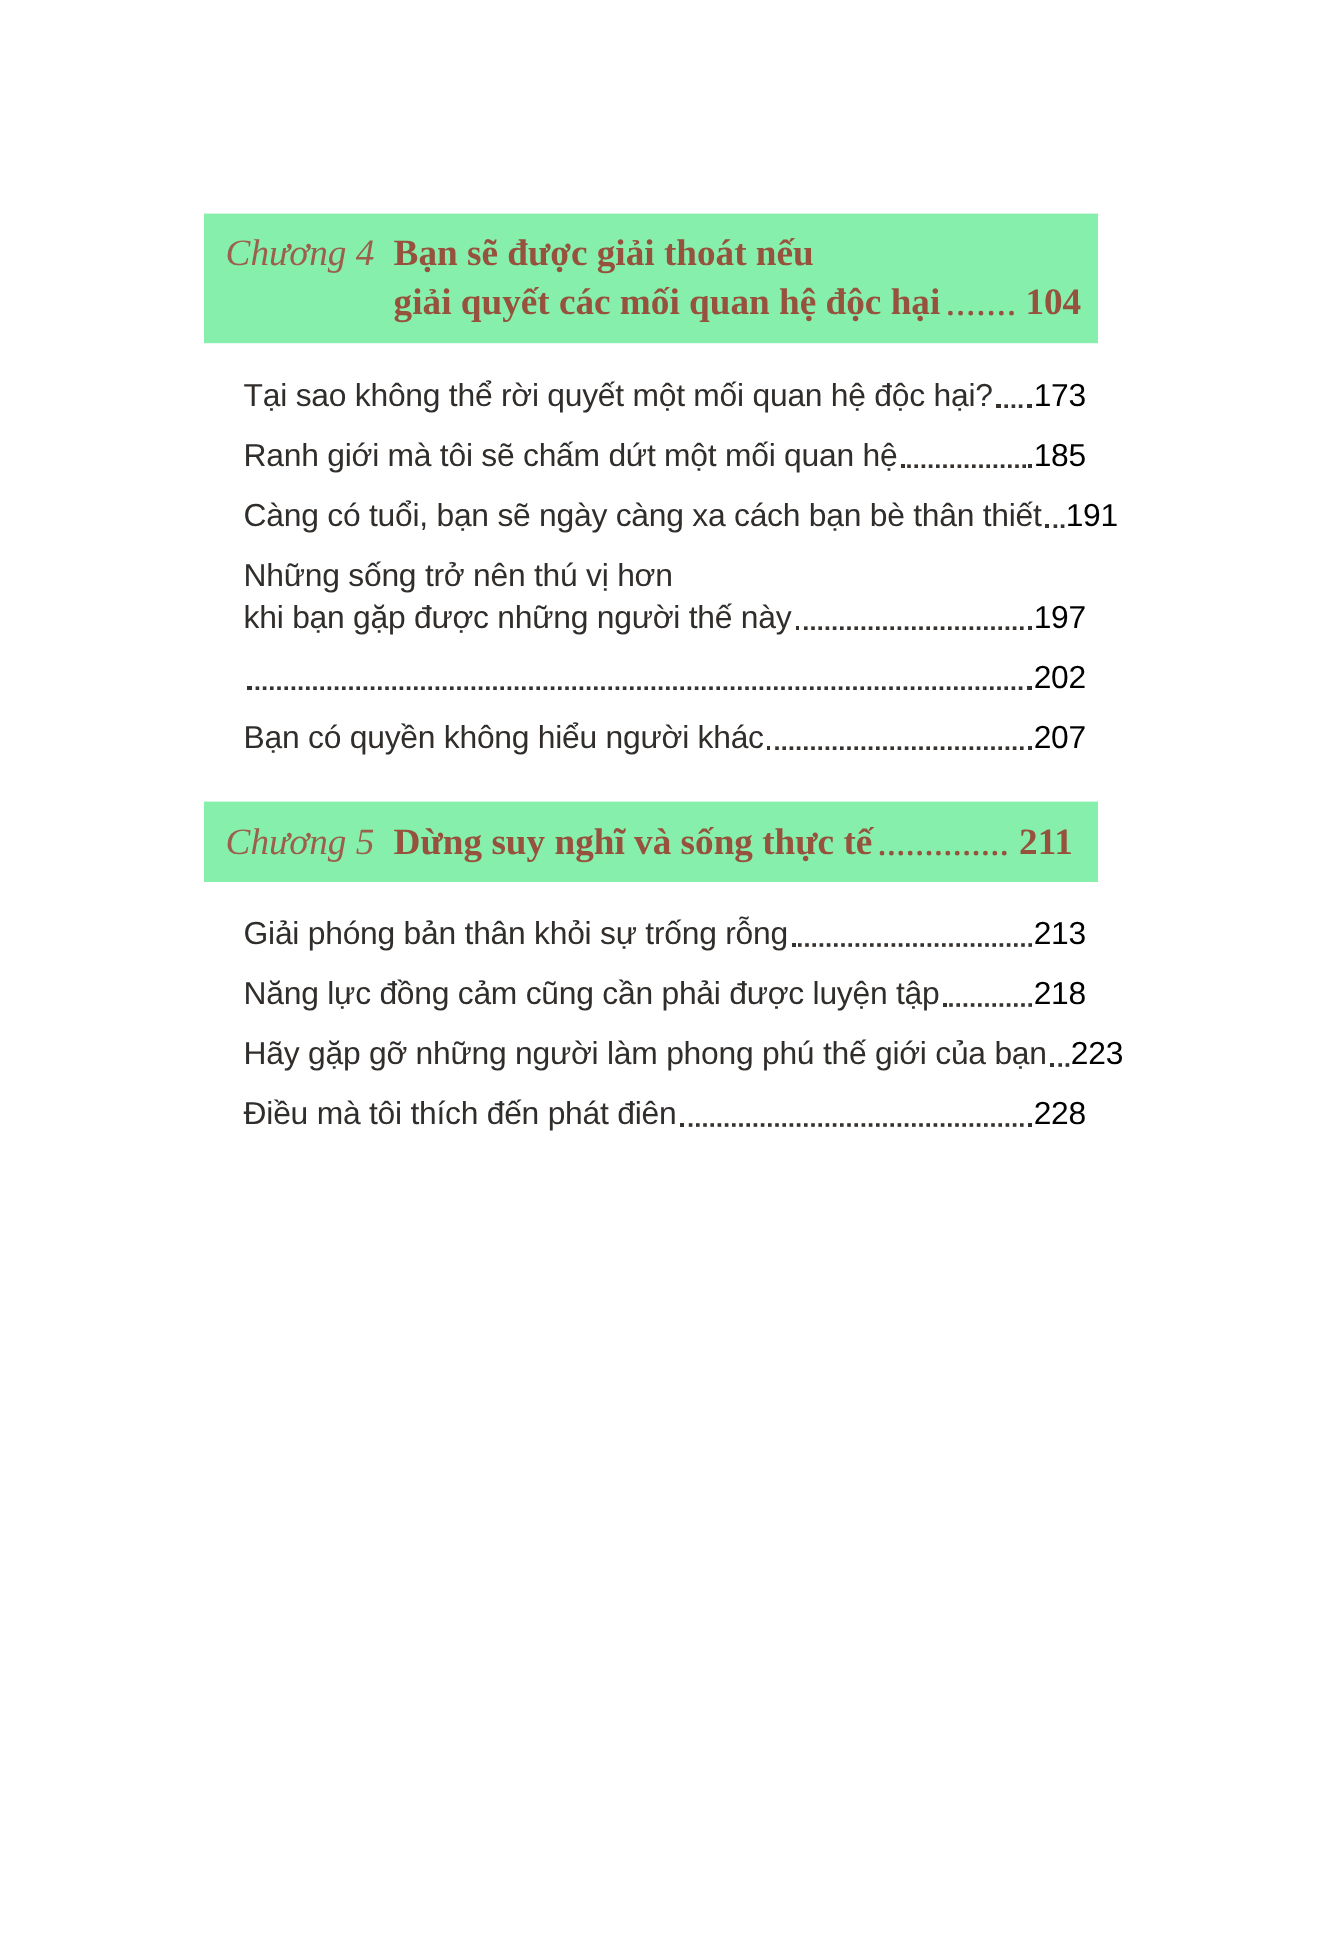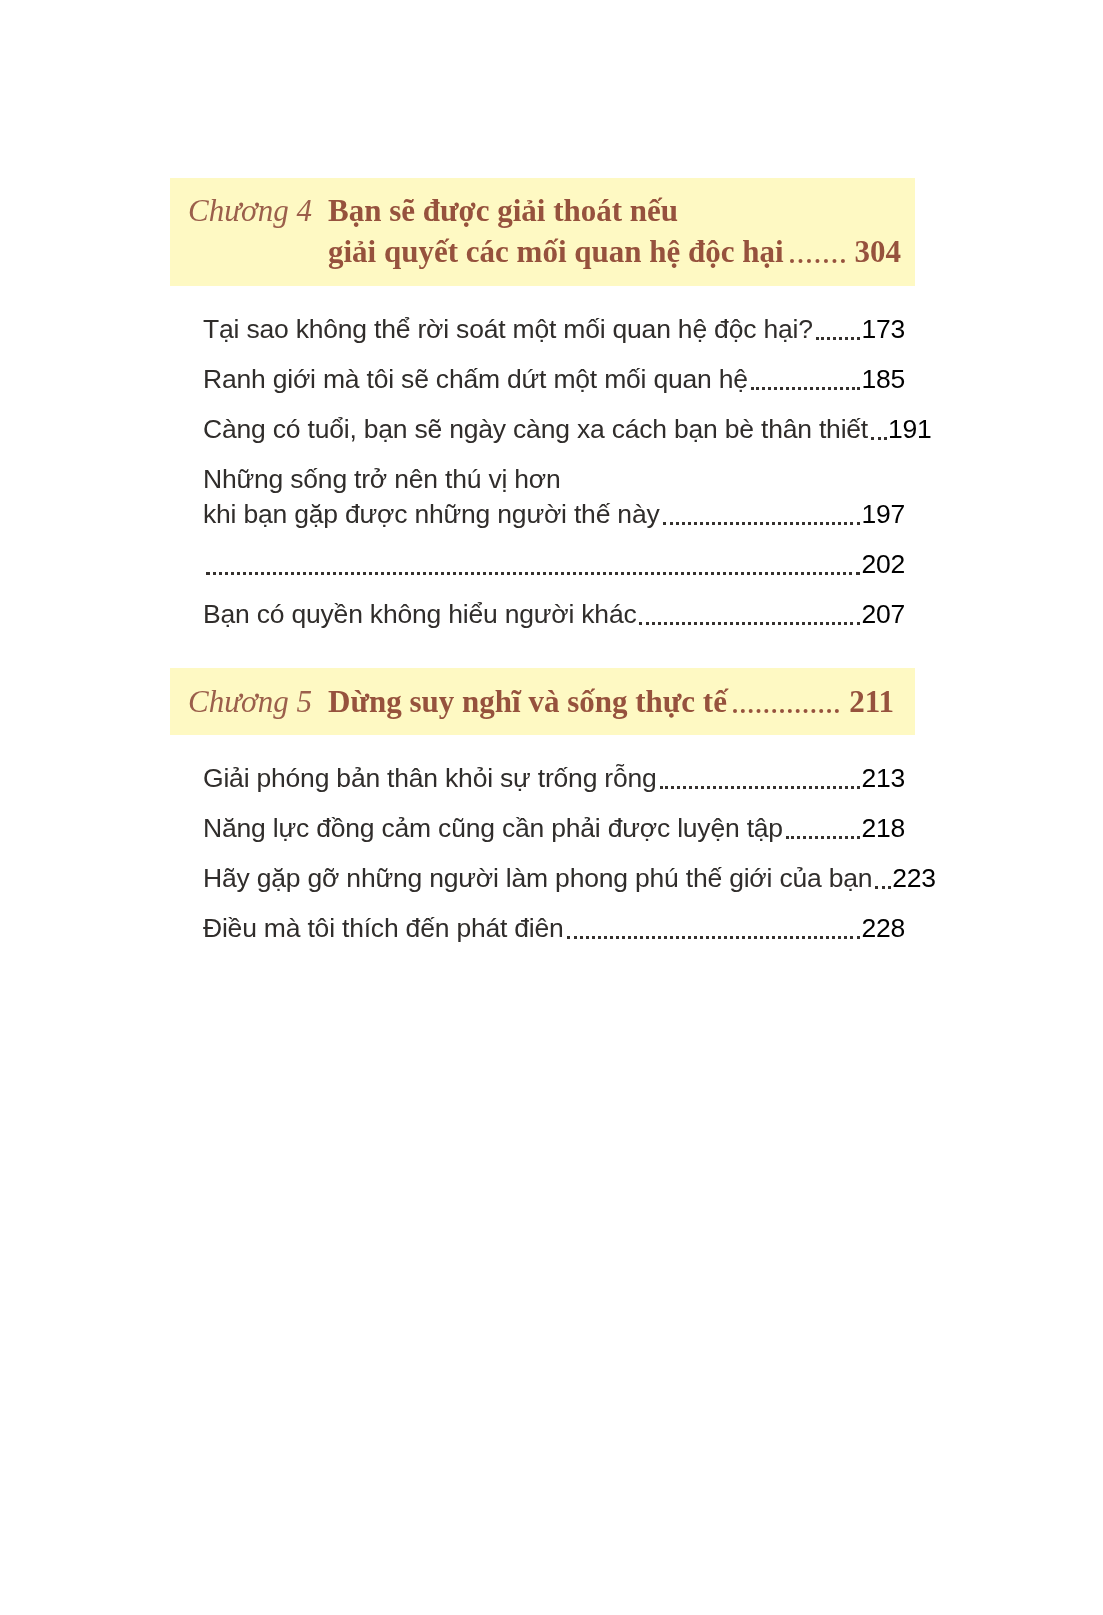--- a/index.html
+++ b/index.html
@@ -14,21 +14,21 @@
     width:1103px; height:1615px;
     background:#ffffff;
   }
   .content {
     position:absolute;
     left:170px; top:178px;
     width:745px;
   }
   
   .banner {
-    background:#fef9c3;
+    background:#86efac;
     padding:12px 14px 14px 18px;
     display:flex;
     align-items:flex-start;
   }
   .banner.single { padding:13px 21px 13px 18px; }
   .ch-label {
     font-family:"Liberation Serif", serif;
     font-style:italic;
     font-size:31px;
     color:#9b5f4b;
@@ -89,28 +89,28 @@
     <section>
       <header class="banner">
         <span class="ch-label">Chương 4</span>
         <div class="ch-titles">
             <div class="ch-line">
               <span class="ch-title-text">Bạn sẽ được giải thoát nếu</span>
             </div>
             <div class="ch-line">
               <span class="ch-title-text">giải quyết các mối quan hệ độc hại</span>
               <span class="ch-lead"></span>
-              <span class="ch-num">304</span>
+              <span class="ch-num">104</span>
             </div>
           </div>
       </header>
       <div class="entries">
           <div class="entry">
             <div class="entry-line">
-              <span class="entry-text">Tại sao không thể rời soát một mối quan hệ độc hại? </span>
+              <span class="entry-text">Tại sao không thể rời quyết một mối quan hệ độc hại? </span>
               <span class="lead"></span>
               <span class="pnum">173</span>
             </div>
           </div>
           <div class="entry">
             <div class="entry-line">
               <span class="entry-text">Ranh giới mà tôi sẽ chấm dứt một mối quan hệ</span>
               <span class="lead"></span>
               <span class="pnum">185</span>
             </div>

